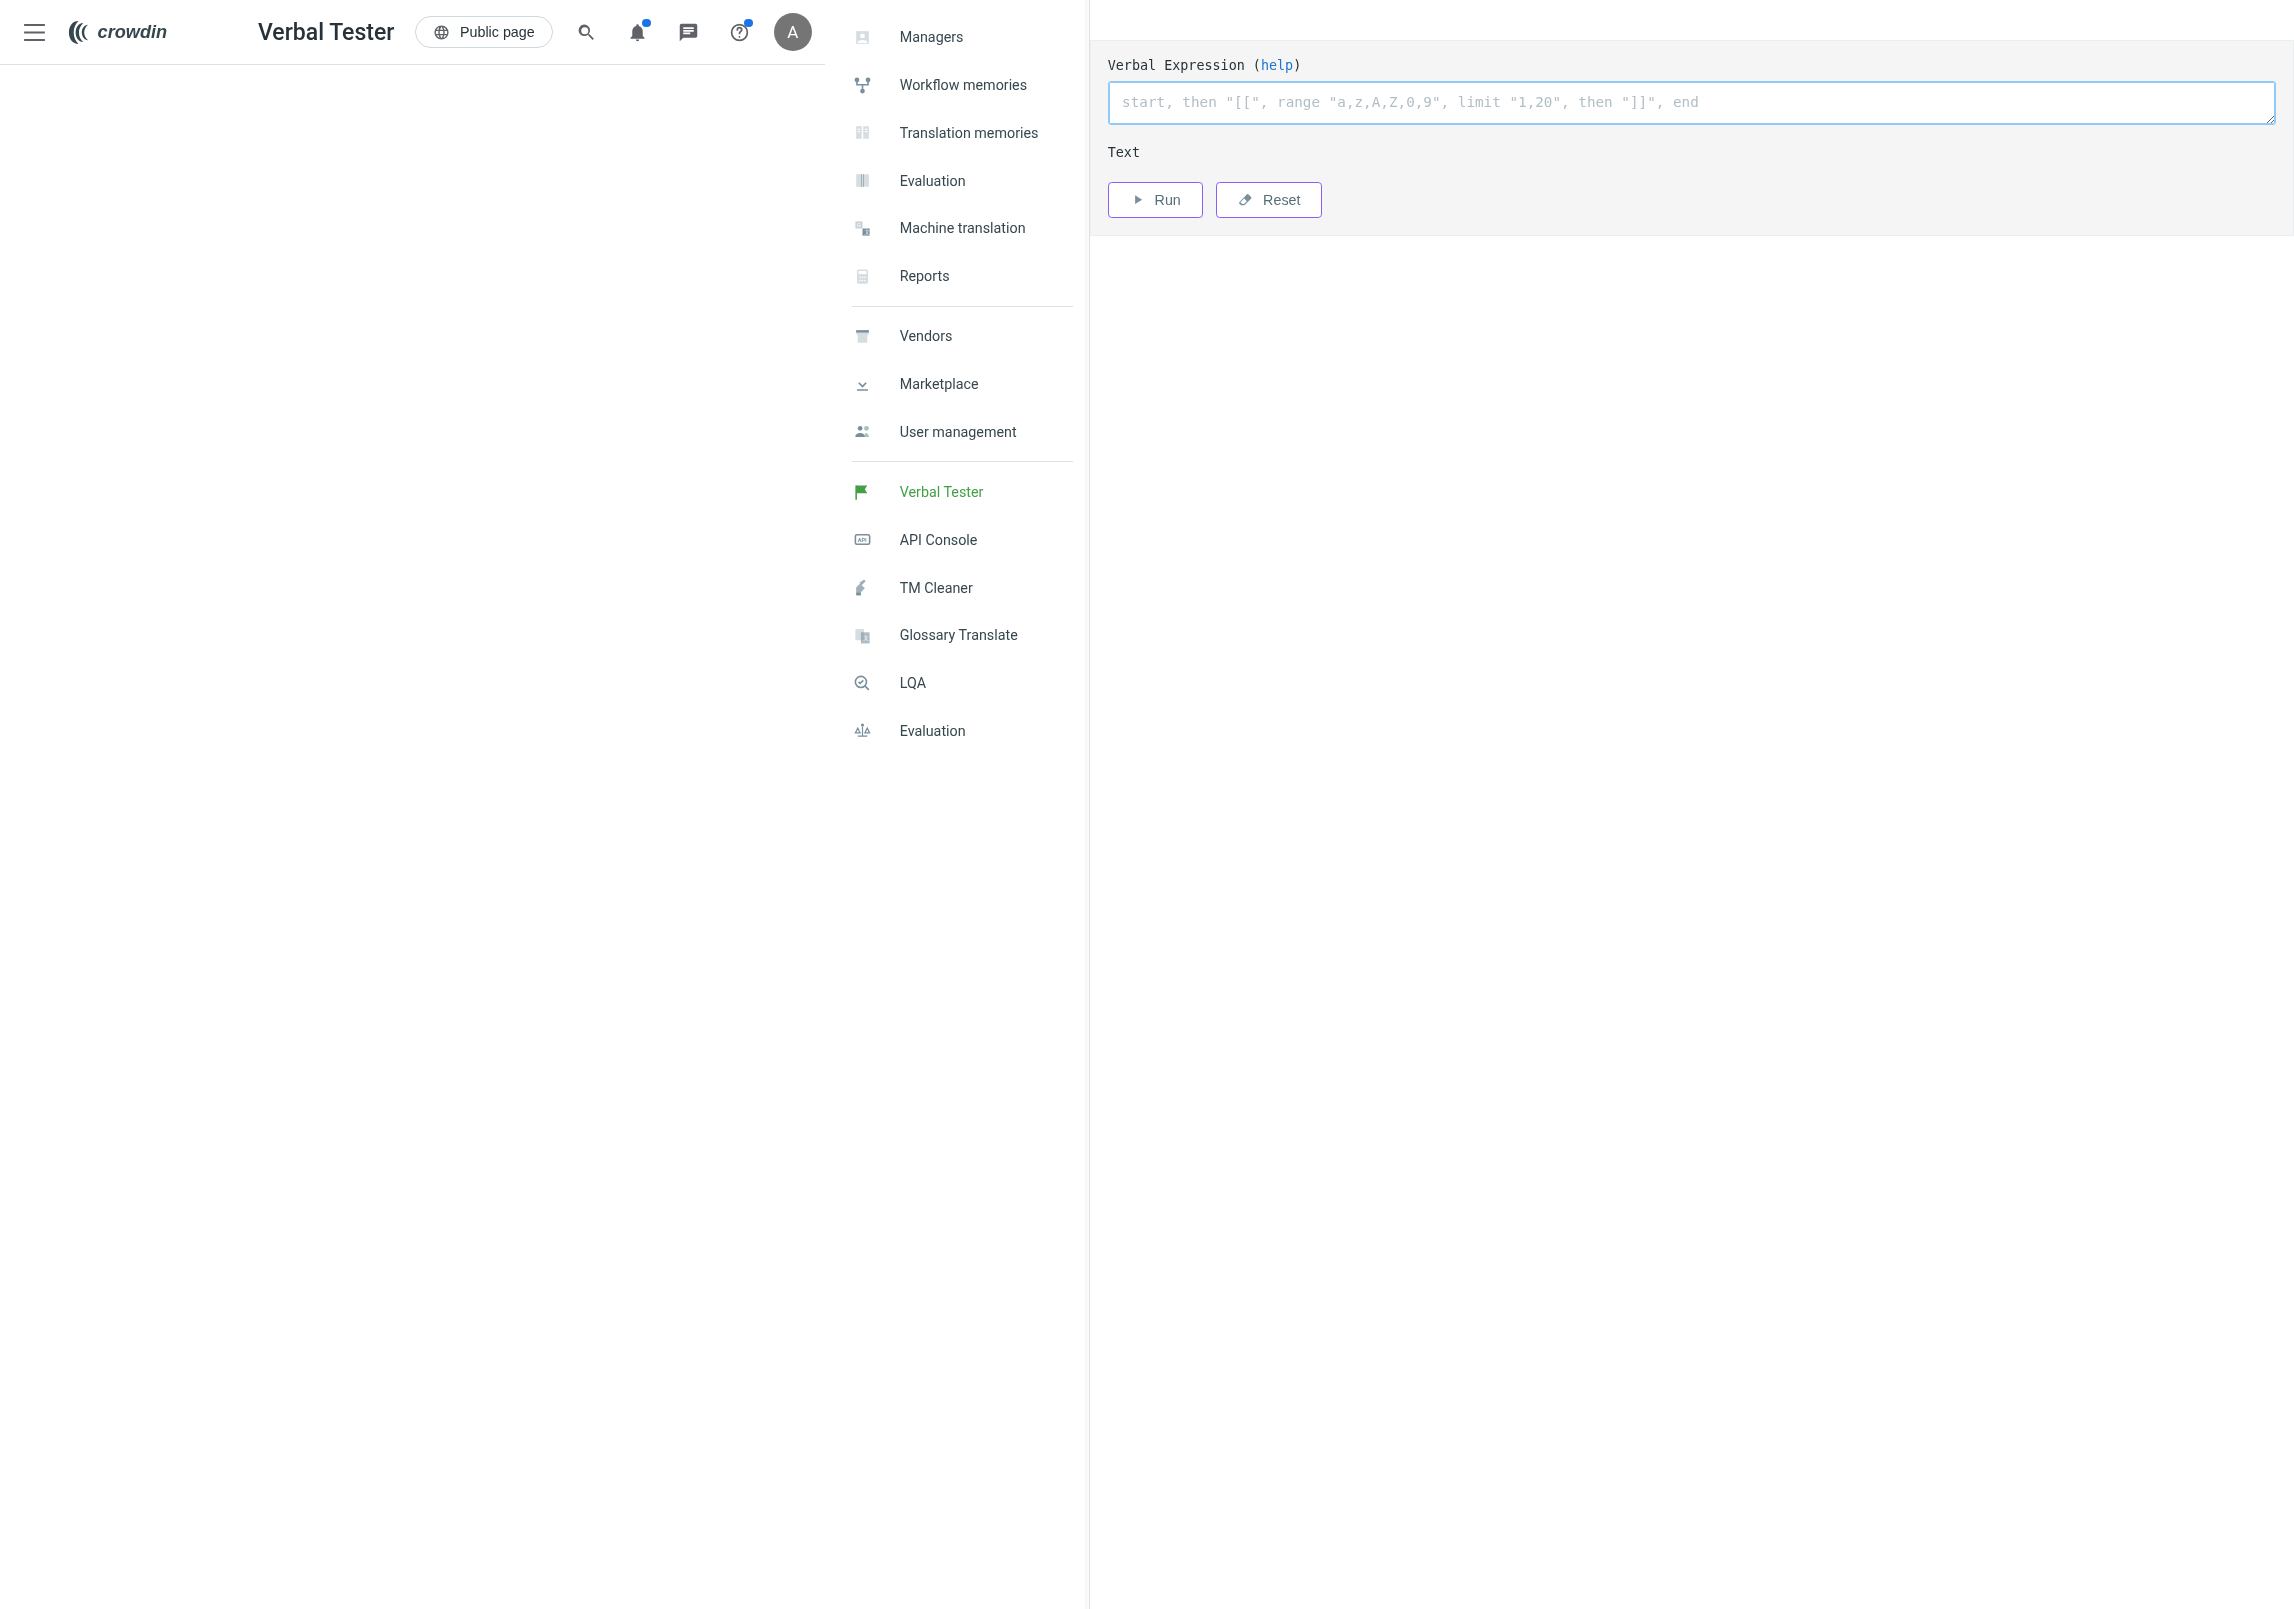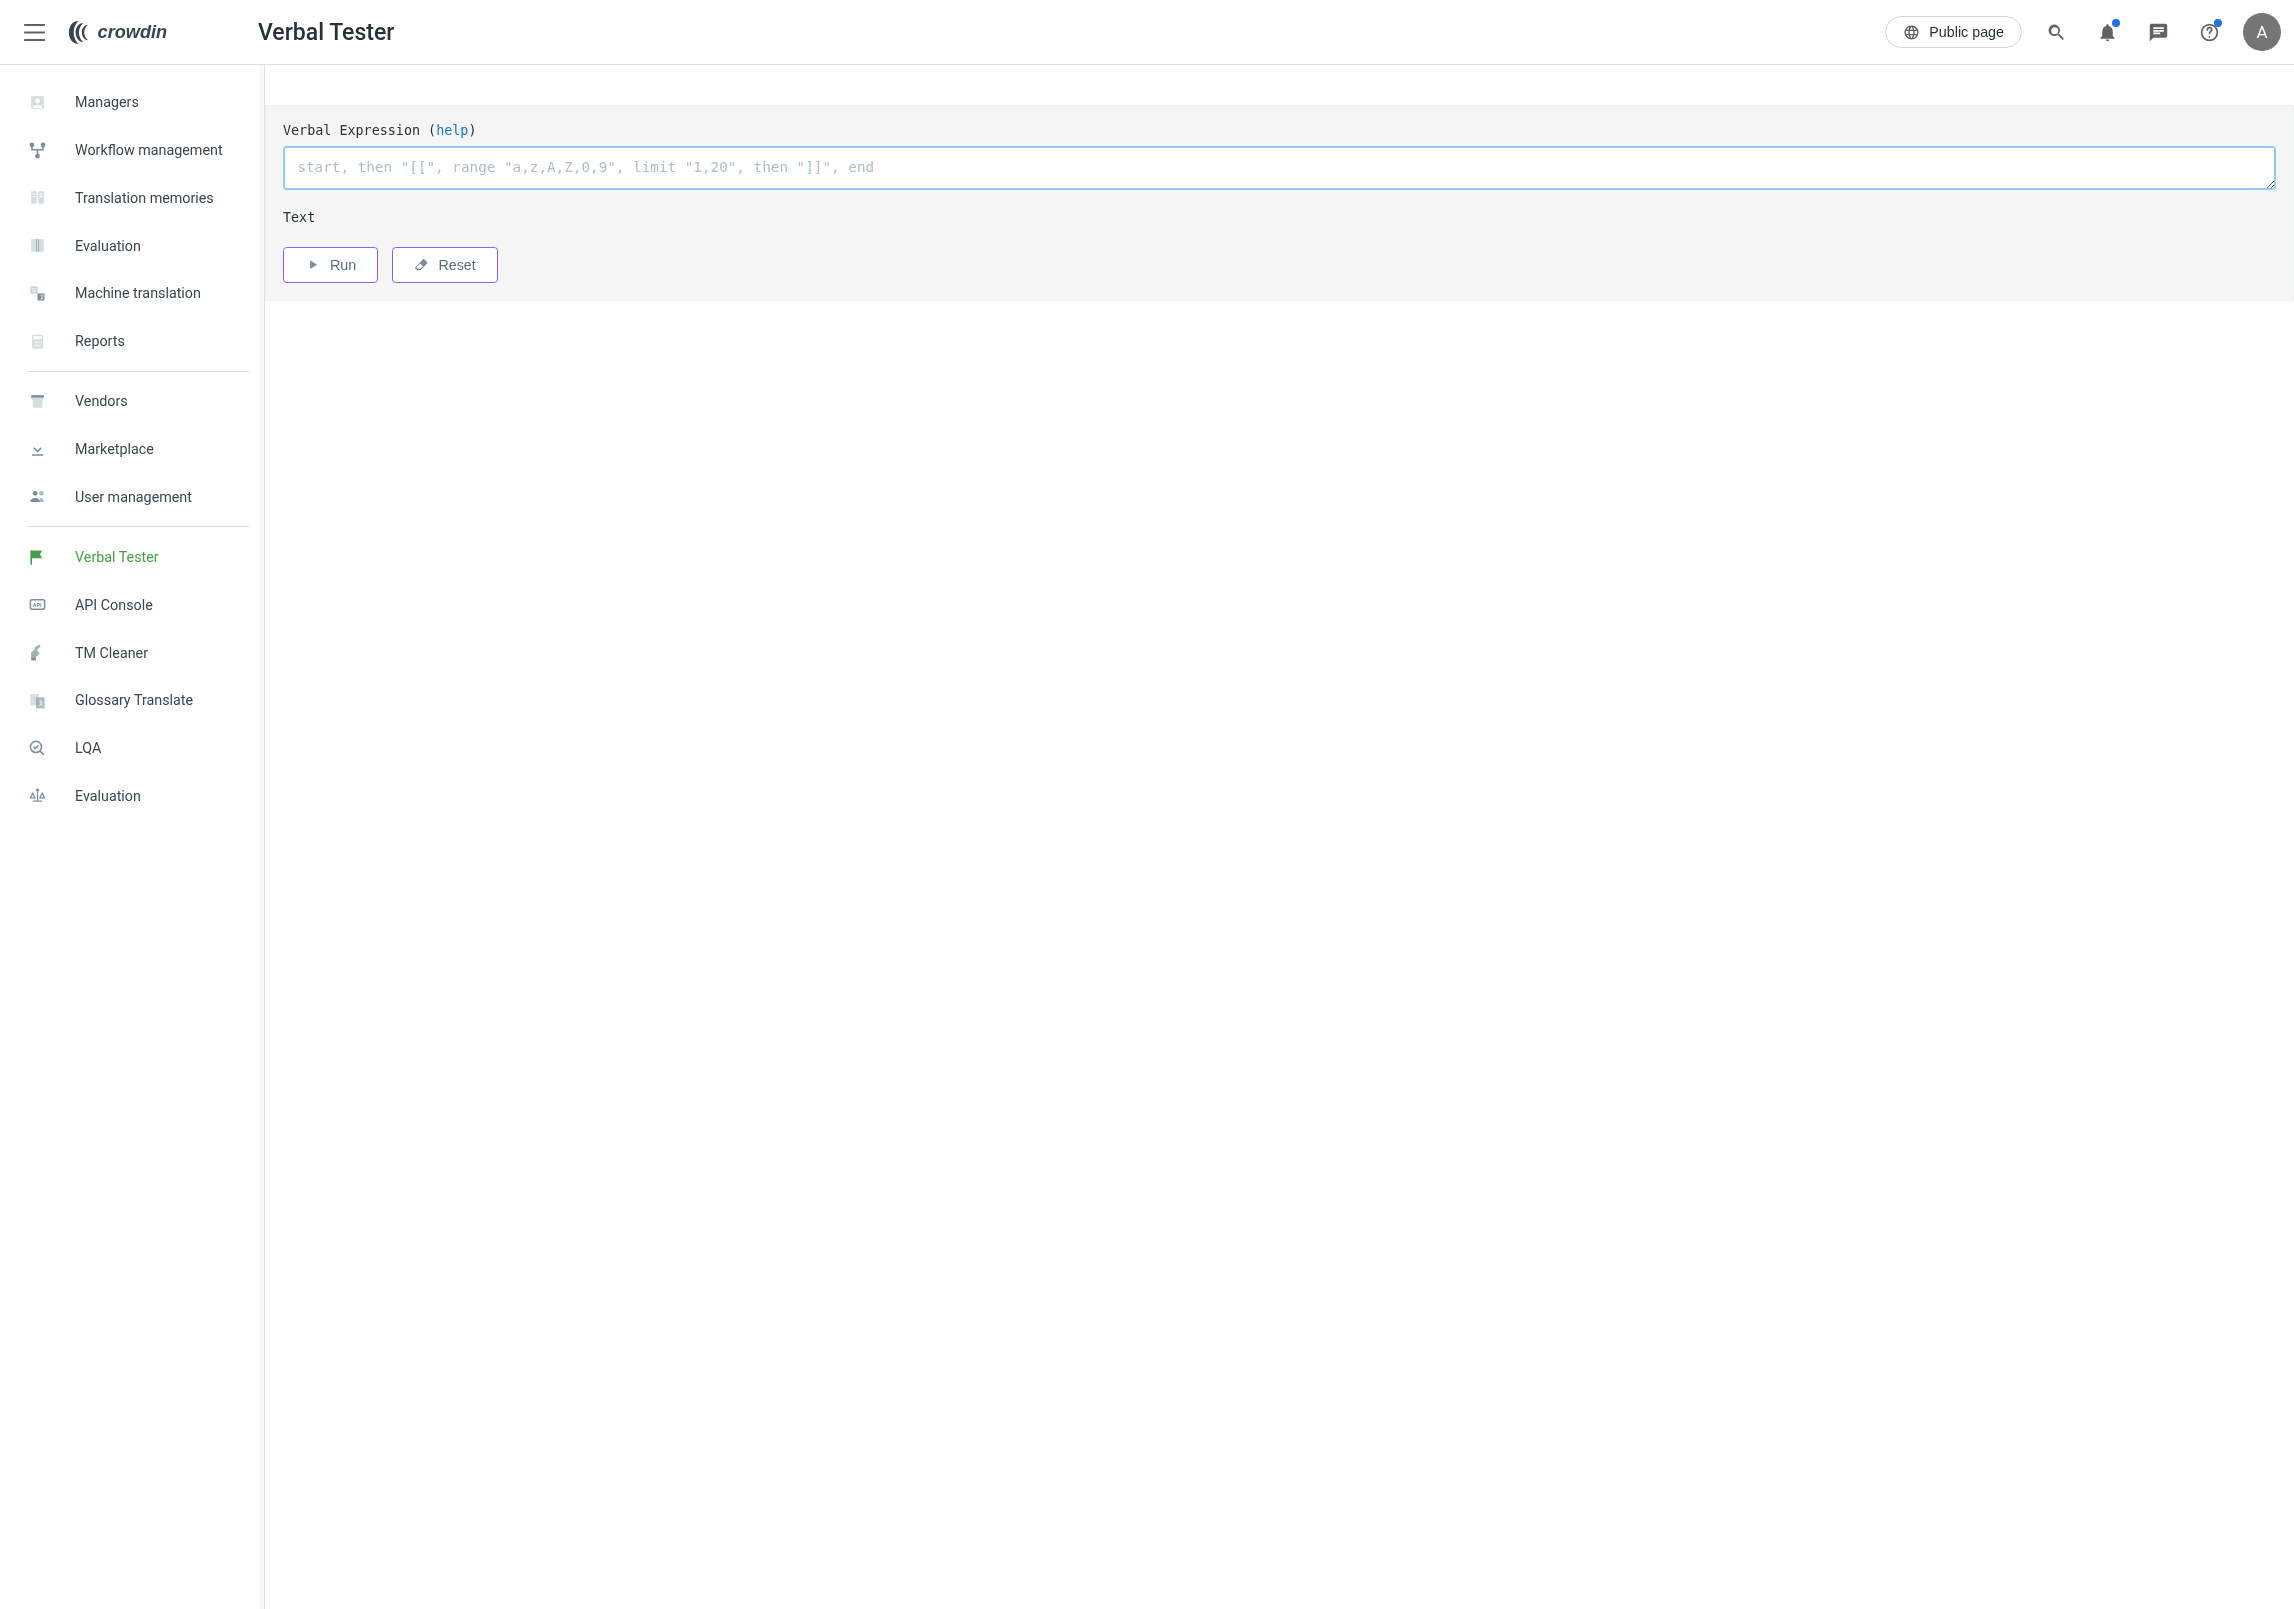--- a/index.html
+++ b/index.html
@@ -1,17 +1,17 @@
 <!DOCTYPE html>
 <html><head>
 <meta charset="utf-8">
 <style>
 * { box-sizing: border-box; margin: 0; padding: 0; }
 body { font-family: -apple-system, BlinkMacSystemFont, "Segoe UI", Roboto, Helvetica, Arial, sans-serif; font-size: 13.4px; color: #263238; background: #fff; }
-.app { display: flex; flex-direction: column; height: 100vh; justify-content: center; }
+.app { display: flex; flex-direction: row; height: 100vh; justify-content: center; }
 .topbar { display: flex; align-items: center; height: 65px; border-bottom: 1px solid #e0e0e0; }
 .topbar-left { display: flex; align-items: center; width: 237px; padding-left: 19px; gap: 17px; }
 .hamburger { width: 31px; height: 31px; display: flex; align-items: center; justify-content: center; cursor: pointer; color: #5f6368; }
 .logo { display: flex; align-items: center; gap: 5.7px; }
 .logo svg { display: block; }
 .topbar-main { flex: 1; display: flex; align-items: center; padding: 0 21px; }
 .page-title { font-size: 23px; font-weight: 500; color: #263238; }
 .topbar-right { display: flex; align-items: center; gap: 17px; padding-right: 13px; }
 .public-btn { display: flex; align-items: center; gap: 9.6px; border: 1px solid #cfd8dc; border-radius: 19px; padding: 6.7px 17px; font-size: 14.3px; font-weight: 500; color: #263238; background: #fff; cursor: pointer; }
 .icon-btn { width: 34px; height: 34px; display: flex; align-items: center; justify-content: center; cursor: pointer; color: #5f6368; position: relative; border-radius: 50%; }
@@ -114,21 +114,21 @@
           </div>
           <div class="side-item">
             <span class="side-icon">
               <svg width="19" height="19" viewBox="0 0 24 24" fill="none" stroke="currentColor" stroke-width="2">
                 <circle cx="5" cy="5" r="2" fill="currentColor"></circle>
                 <circle cx="19" cy="5" r="2" fill="currentColor"></circle>
                 <circle cx="12" cy="19" r="2" fill="currentColor"></circle>
                 <path d="M5 7v4h14V7M12 11v6"></path>
               </svg>
             </span>
-            <span>Workflow management</span>
+            <span>Workflow memories</span>
           </div>
           <div class="side-item">
             <span class="side-icon">
               <svg width="19" height="19" viewBox="0 0 24 24" fill="currentColor">
                 <path d="M4 4h7v16H4zM13 4h7v16h-7z" opacity=".3"></path>
                 <path d="M6 8h3M6 11h3M15 8h3M15 11h3" stroke="#fff" stroke-width="1.5"></path>
               </svg>
             </span>
             <span>Translation memories</span>
           </div>

